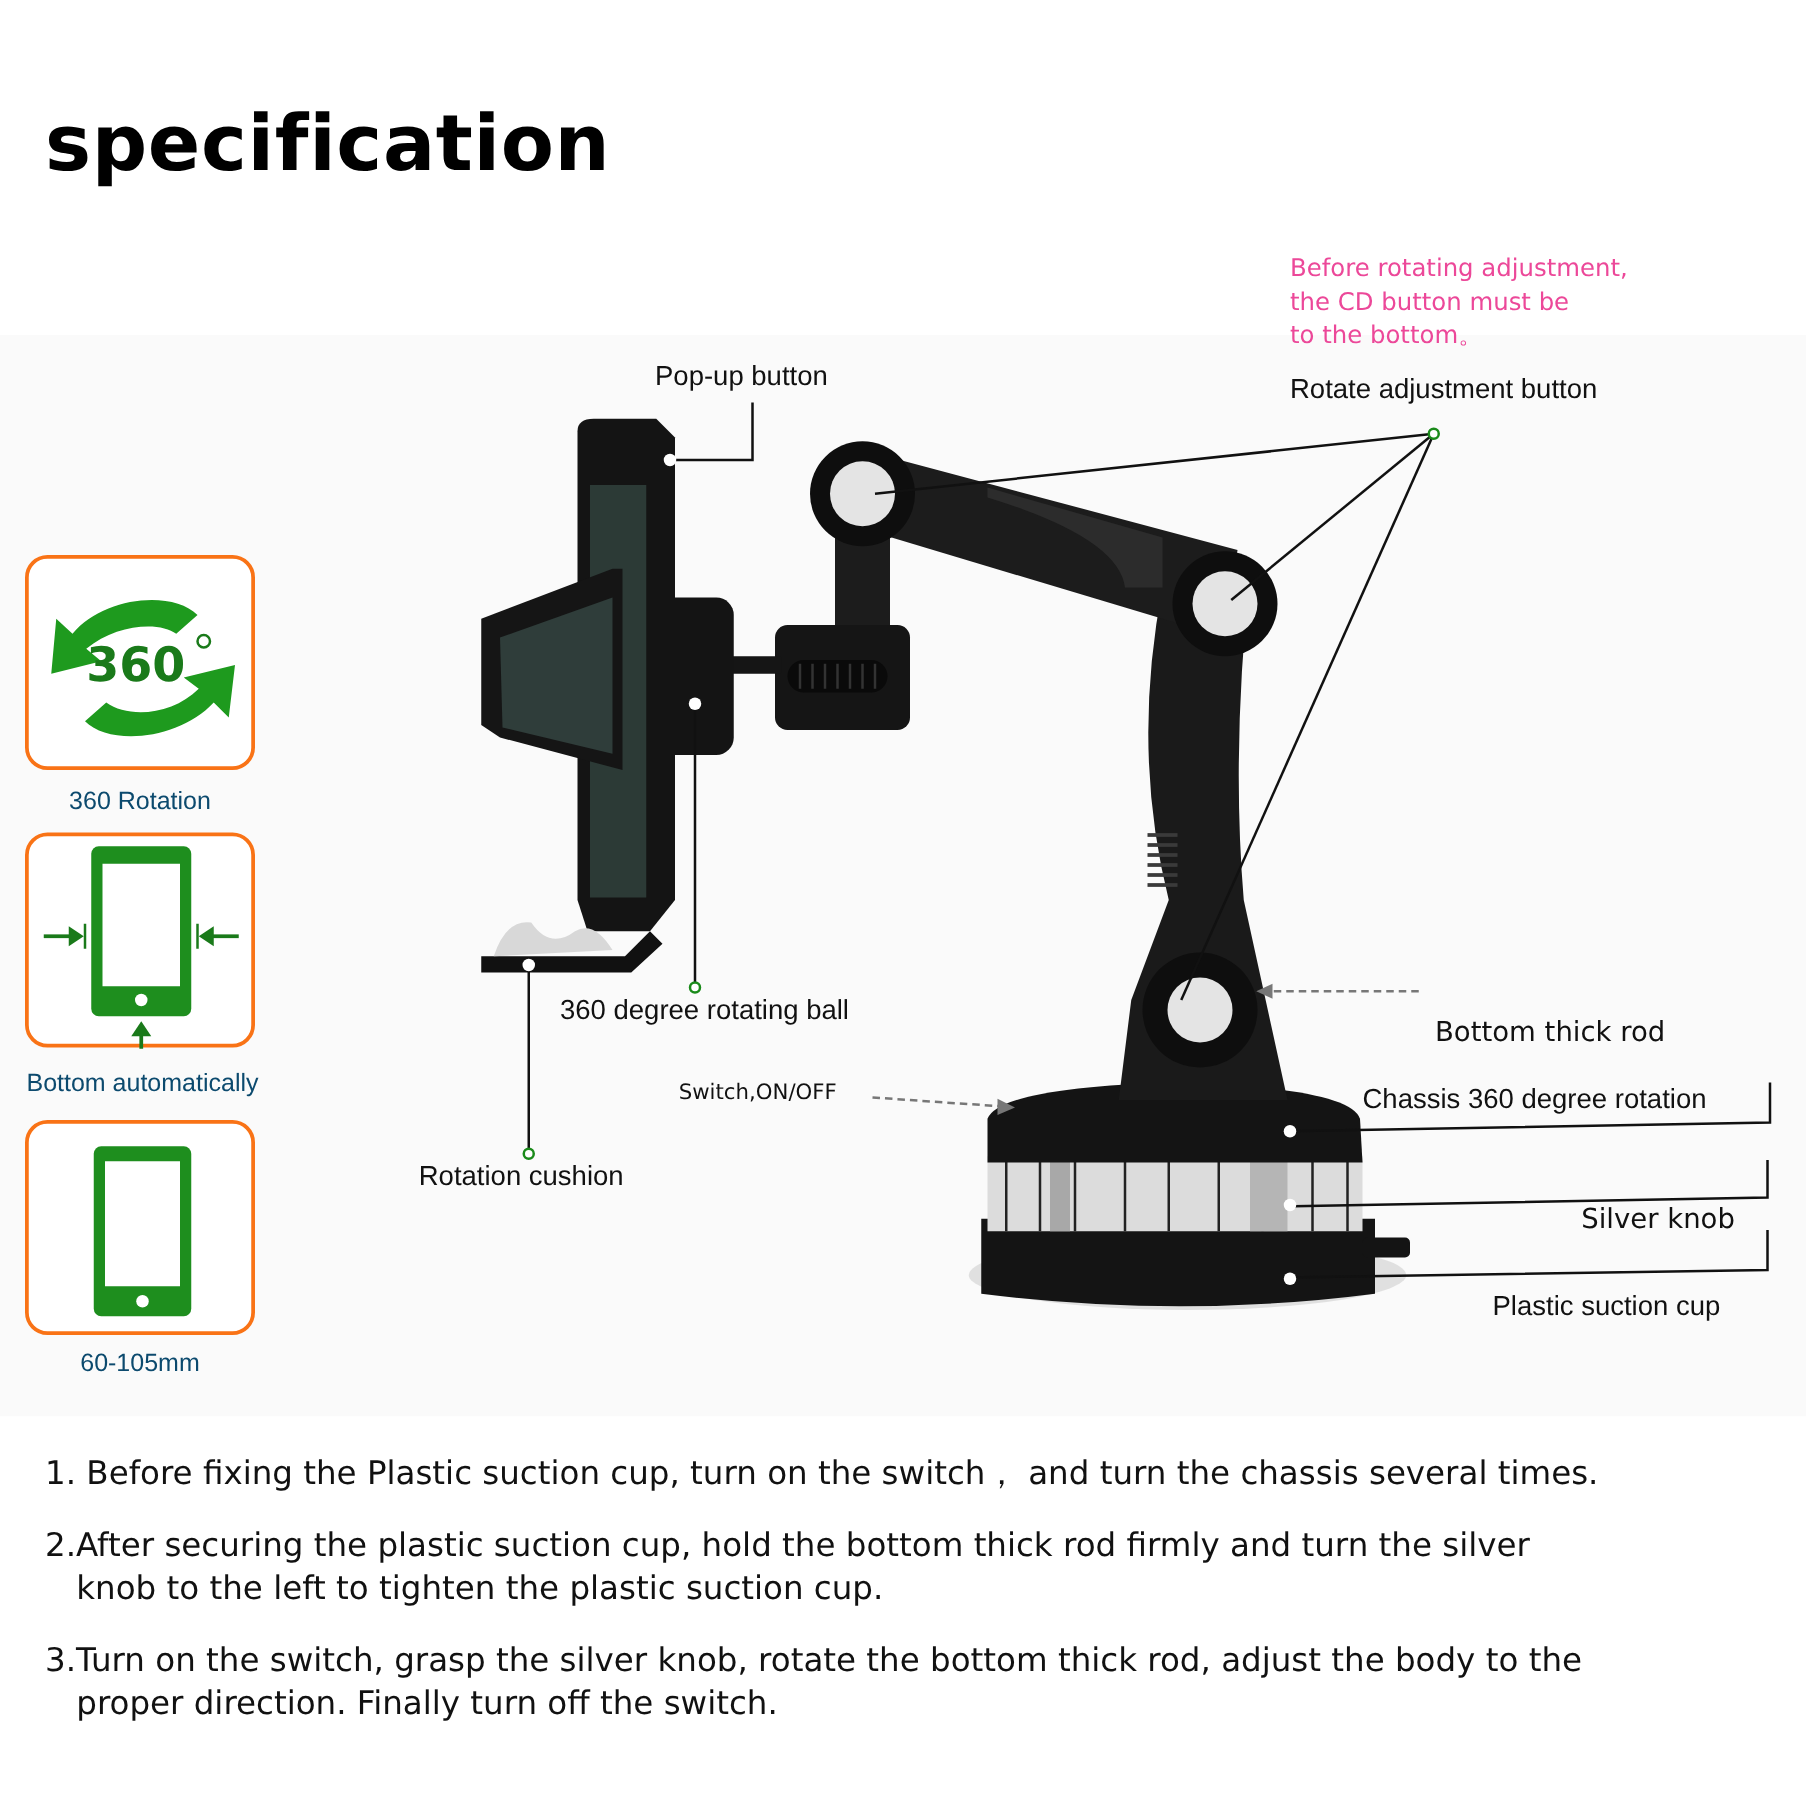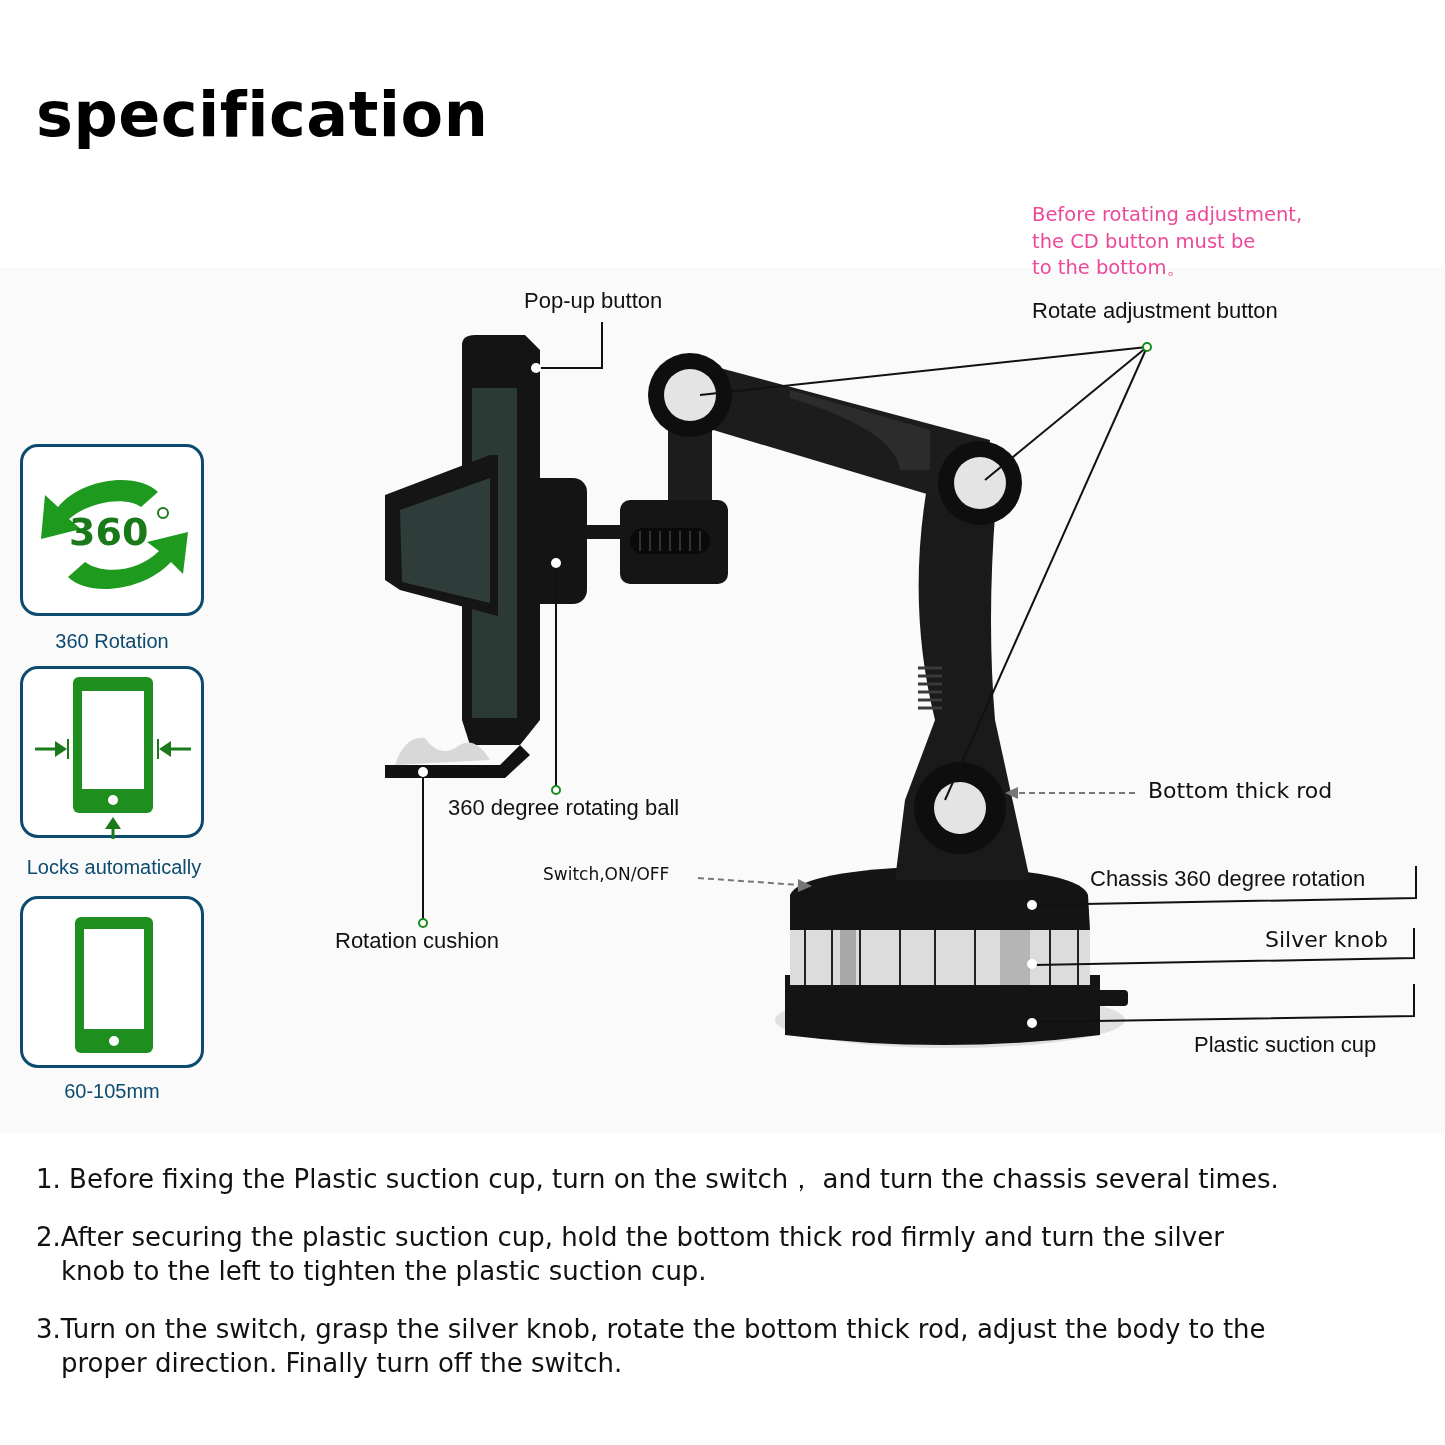--- a/index.html
+++ b/index.html
@@ -4,22 +4,22 @@
 <style>
   * { box-sizing: border-box; margin: 0; padding: 0; }
   html, body { width: 1445px; height: 1445px; background: #ffffff; overflow: hidden; }
   body { position: relative; font-family: "Liberation Sans", sans-serif; color: #111; }
   .abs { position: absolute; }
   .title { left: 36px; top: 78px; font-family: "DejaVu Sans", sans-serif; font-weight: bold; font-size: 62px; letter-spacing: 0.5px; color: #000; }
   .diagram-bg { left: 0; top: 268px; width: 1445px; height: 865px; background: #fafafa; }
   .note-blue { left: 1032px; top: 202px; font-family: "DejaVu Sans", sans-serif; font-size: 19.5px; line-height: 26.5px; color: #ec4899; white-space: pre; }
   .label { font-size: 22px; color: #111; white-space: nowrap; }
   .label-sm { font-family: "DejaVu Sans", sans-serif; font-size: 17px; color: #111; white-space: nowrap; }
-  .label-ds { font-family: "DejaVu Sans", sans-serif; font-size: 22px; color: #111; white-space: nowrap; }
-  .feature-box { left: 20px; width: 184px; border: 3px solid #0c4a6e; border-radius: 18px; background: #fff; }
+  .label-ds { font-family: "DejaVu Sans", sans-serif; font-size: 22px; color: #111; white-space: nowrap; margin-top: 36px; }
+  .feature-box { left: 20px; width: 184px; border: 3px solid #f97316; border-radius: 18px; background: #fff; }
   .feature-caption { font-size: 20px; color: #0c4a6e; text-align: center; white-space: nowrap; }
   .instructions { left: 36px; top: 1162px; width: 1400px; font-family: "DejaVu Sans", sans-serif; font-size: 26px; color: #111; }
   .instr-item { line-height: 34px; margin-bottom: 24px; }
   .instr-item .cont { padding-left: 25px; display: block; }
   svg { position: absolute; left: 0; top: 0; overflow: visible; }
 </style>
 </head>
 <body>
 
 <div class="abs title">specification</div>
@@ -48,21 +48,21 @@
     <line x1="12" y1="80" x2="36" y2="80" stroke="#1a7a1a" stroke-width="3"></line>
     <polygon points="32,72 44,80 32,88" fill="#1a7a1a"></polygon>
     <line x1="45" y1="70" x2="45" y2="90" stroke="#1a7a1a" stroke-width="2"></line>
     <line x1="168" y1="80" x2="144" y2="80" stroke="#1a7a1a" stroke-width="3"></line>
     <polygon points="148,72 136,80 148,88" fill="#1a7a1a"></polygon>
     <line x1="135" y1="70" x2="135" y2="90" stroke="#1a7a1a" stroke-width="2"></line>
     <line x1="90" y1="170" x2="90" y2="158" stroke="#1a7a1a" stroke-width="3"></line>
     <polygon points="82,160 90,148 98,160" fill="#1a7a1a"></polygon>
   </svg>
 </div>
-<div class="abs feature-caption" style="left:4px;width:220px;top:856px;">Locks automatically</div>
+<div class="abs feature-caption" style="left:4px;width:220px;top:856px;">Bottom automatically</div>
 
 <div class="abs feature-box" style="top:896px;height:172px;">
   <svg width="184" height="172">
     <rect x="52" y="18" width="78" height="136" rx="6" fill="#1e8e1e"></rect>
     <rect x="61" y="30" width="60" height="100" fill="#fff"></rect>
     <circle cx="91" cy="142" r="5" fill="#fff"></circle>
   </svg>
 </div>
 <div class="abs feature-caption" style="left:20px;width:184px;top:1080px;">60-105mm</div>
 

